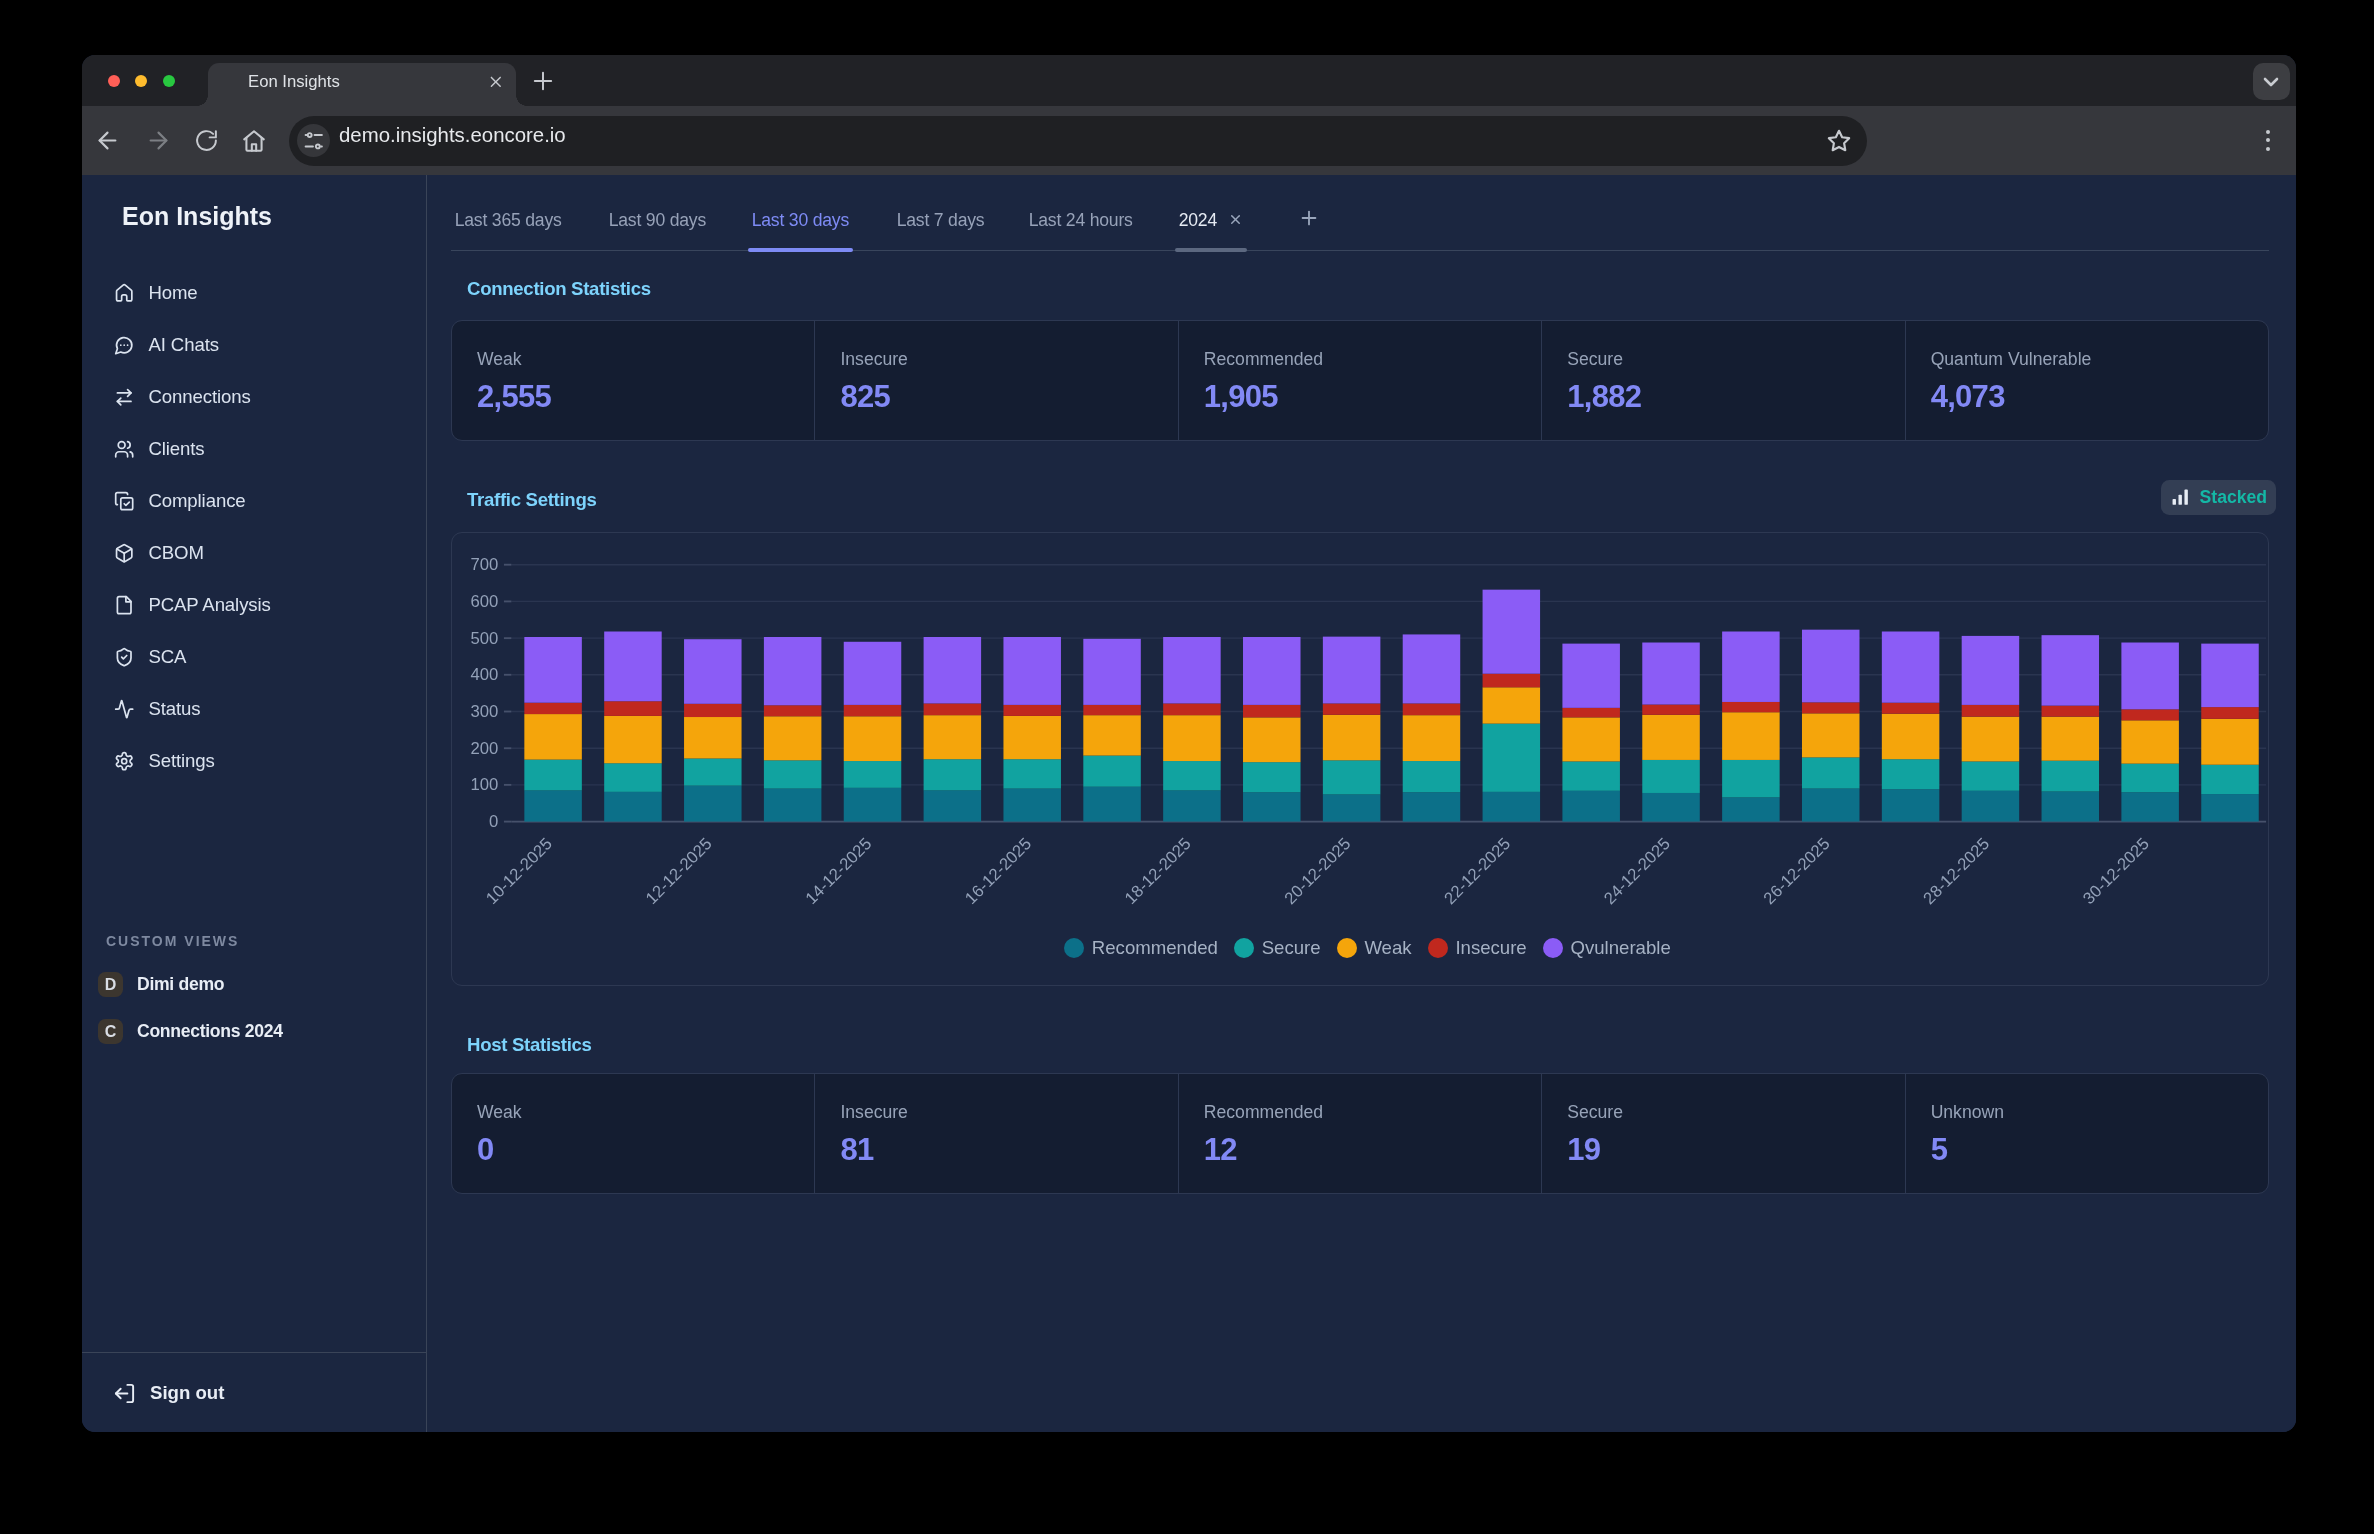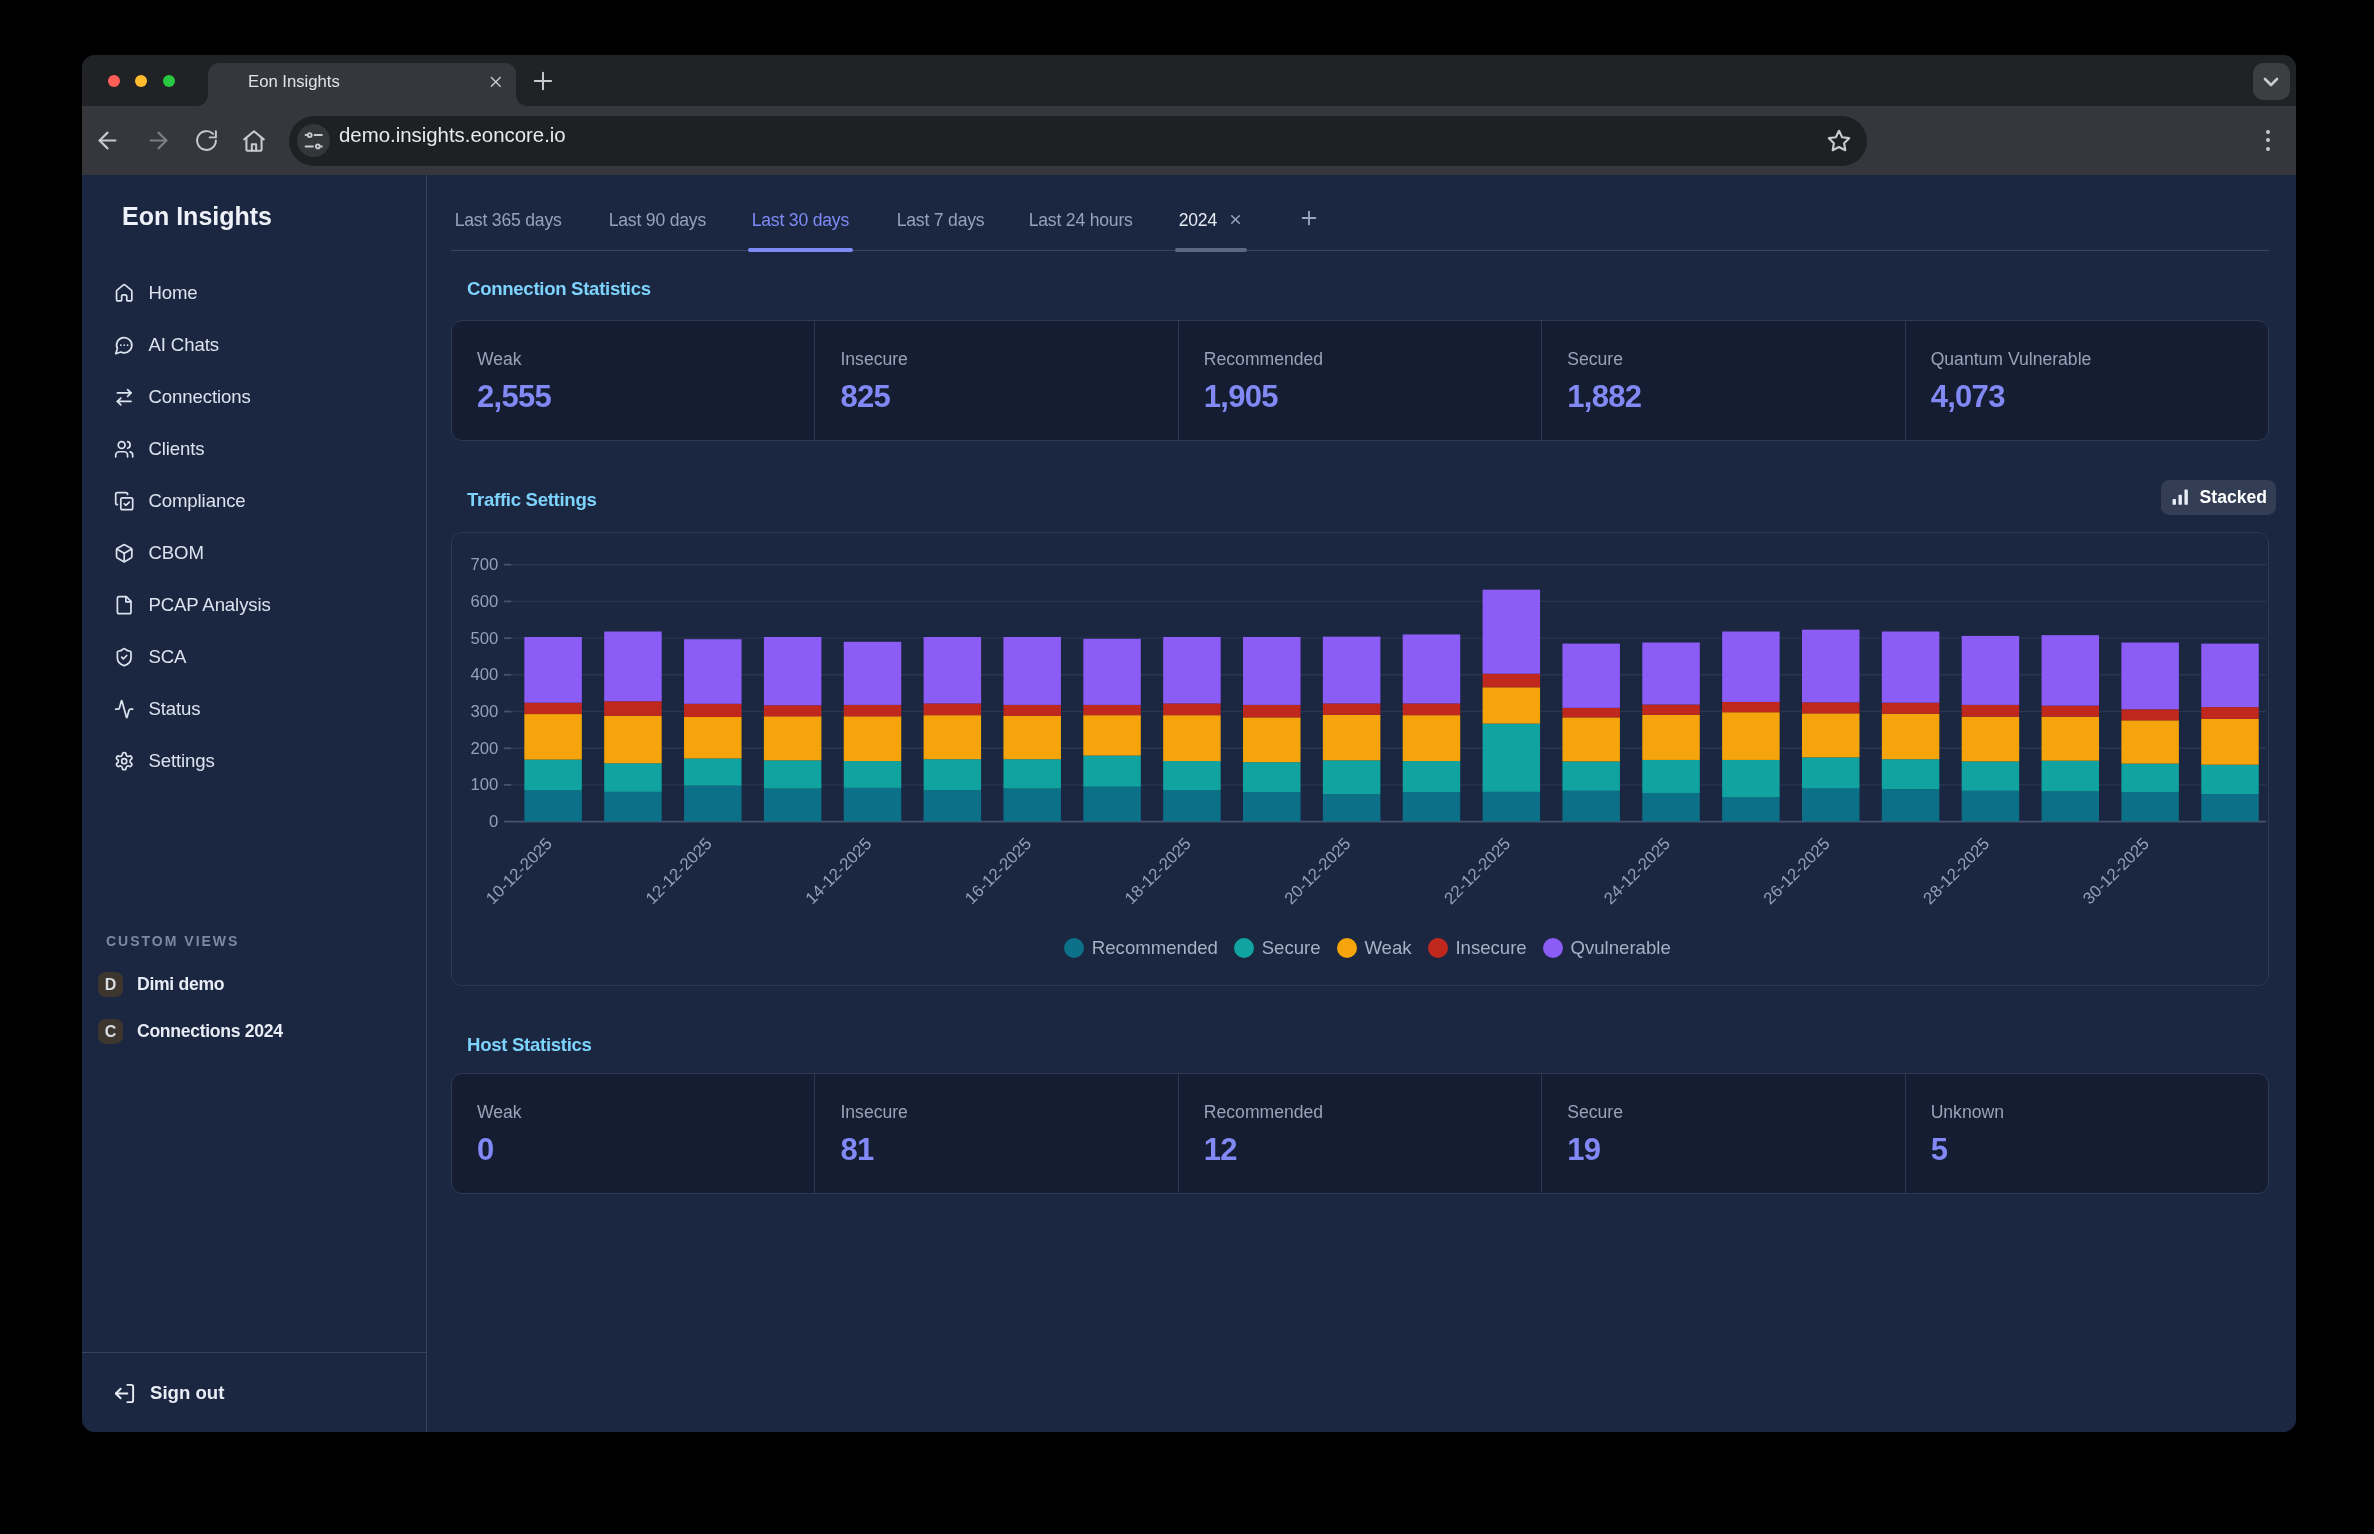--- a/index.html
+++ b/index.html
@@ -49,21 +49,21 @@
 .cards { position:absolute; left:23px; width:1818px; height:121px; background:#141d31; border:0.9px solid #2d3852; border-radius:11px; display:flex; }
 .cell { flex:1; border-left:0.9px solid #2d3852; padding:28px 0 0 25px; }
 .cell:first-child { border-left:none; }
 .clabel { font-size:17.6px; color:#97a3b8; }
 .cval { margin-top:9.3px; font-size:31px; font-weight:bold; color:#8289f5; letter-spacing:-0.7px; }
 #cards1 { top:145px; }
 #h2-1 { top:103px; }
 #h2-2 { top:314px; }
 #h2-3 { top:859px; }
 #cards2 { top:898px; }
-.stacked { position:absolute; left:1733px; top:305px; width:115px; height:35px; background:#333e54; border-radius:8.3px; display:flex; align-items:center; justify-content:center; gap:9.3px; color:#ffffff; font-size:17.6px; font-weight:bold; }
+.stacked { position:absolute; left:1733px; top:305px; width:115px; height:35px; background:#333e54; border-radius:8.3px; display:flex; align-items:center; justify-content:center; gap:9.3px; color:#14b8a6; font-size:17.6px; font-weight:bold; }
 .panel { position:absolute; left:23px; top:357px; width:1818px; height:454px; border:0.9px solid #2d3852; border-radius:11px; }
 .legend { position:absolute; left:7.4px; top:404px; width:100%; display:flex; justify-content:center; gap:16px; }
 .litem { display:flex; align-items:center; gap:7.4px; color:#a6b2c4; font-size:18.6px; }
 .ldot { width:20.4px; height:20.4px; border-radius:50%; display:inline-block; }
 </style></head>
 <body>
 <div class="win">
   <div class="tabstrip">
     <span class="light" style="left:26px; background:#ff5f57"></span>
     <span class="light" style="left:53px; background:#febc2e"></span>

